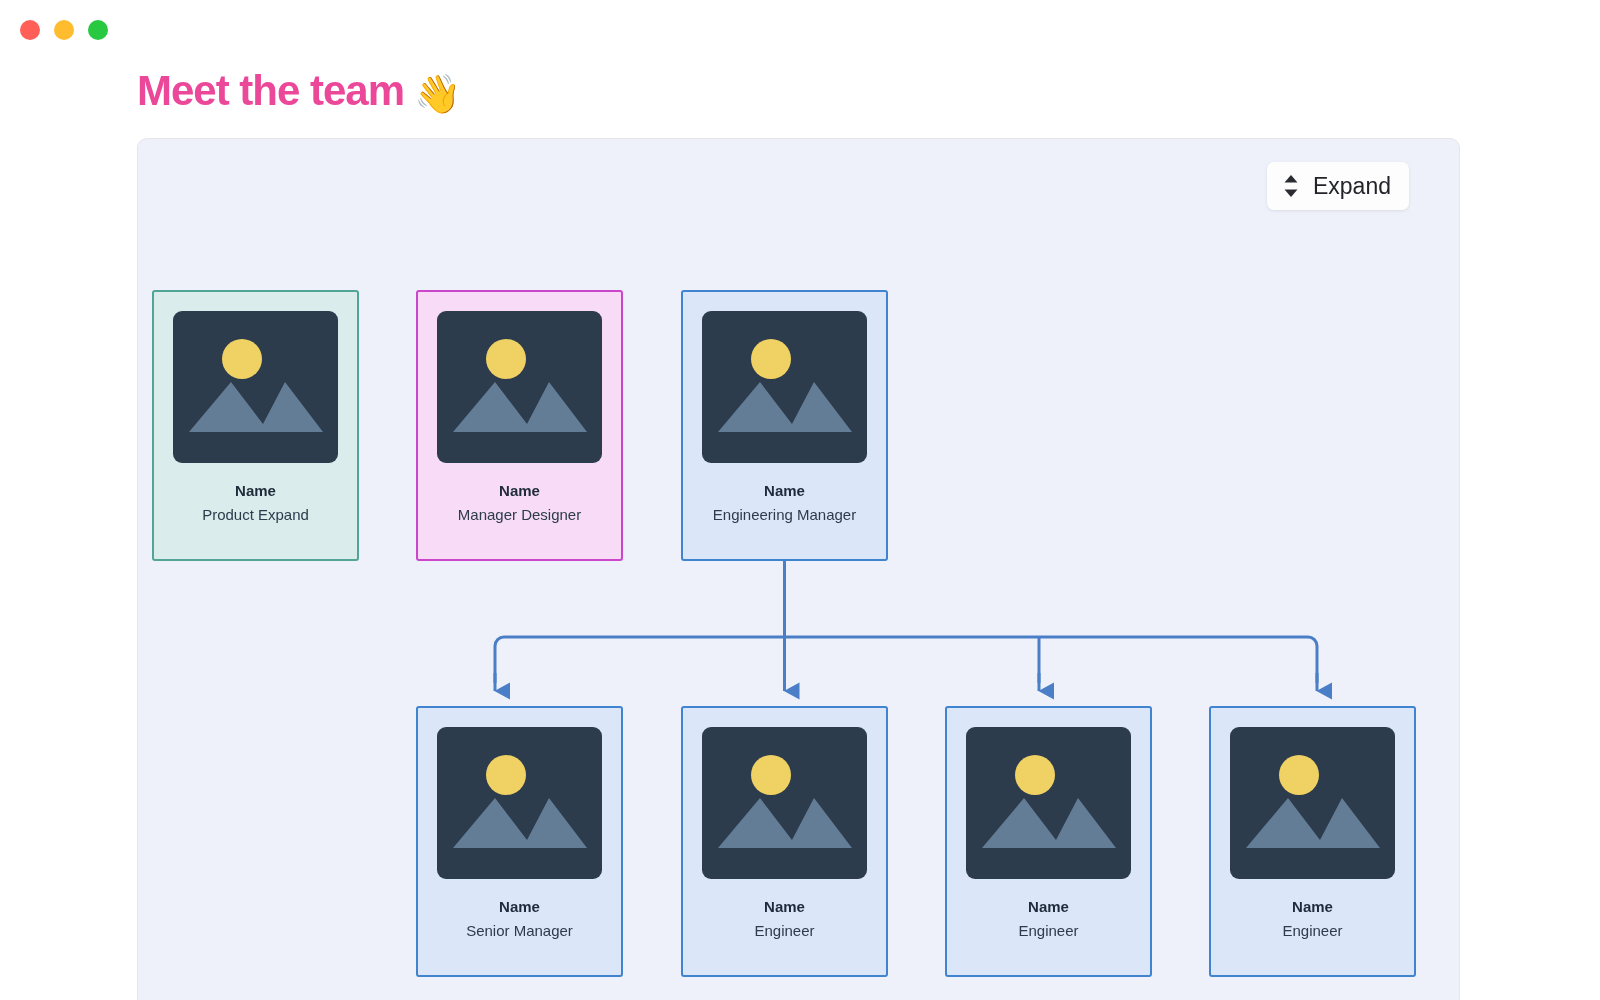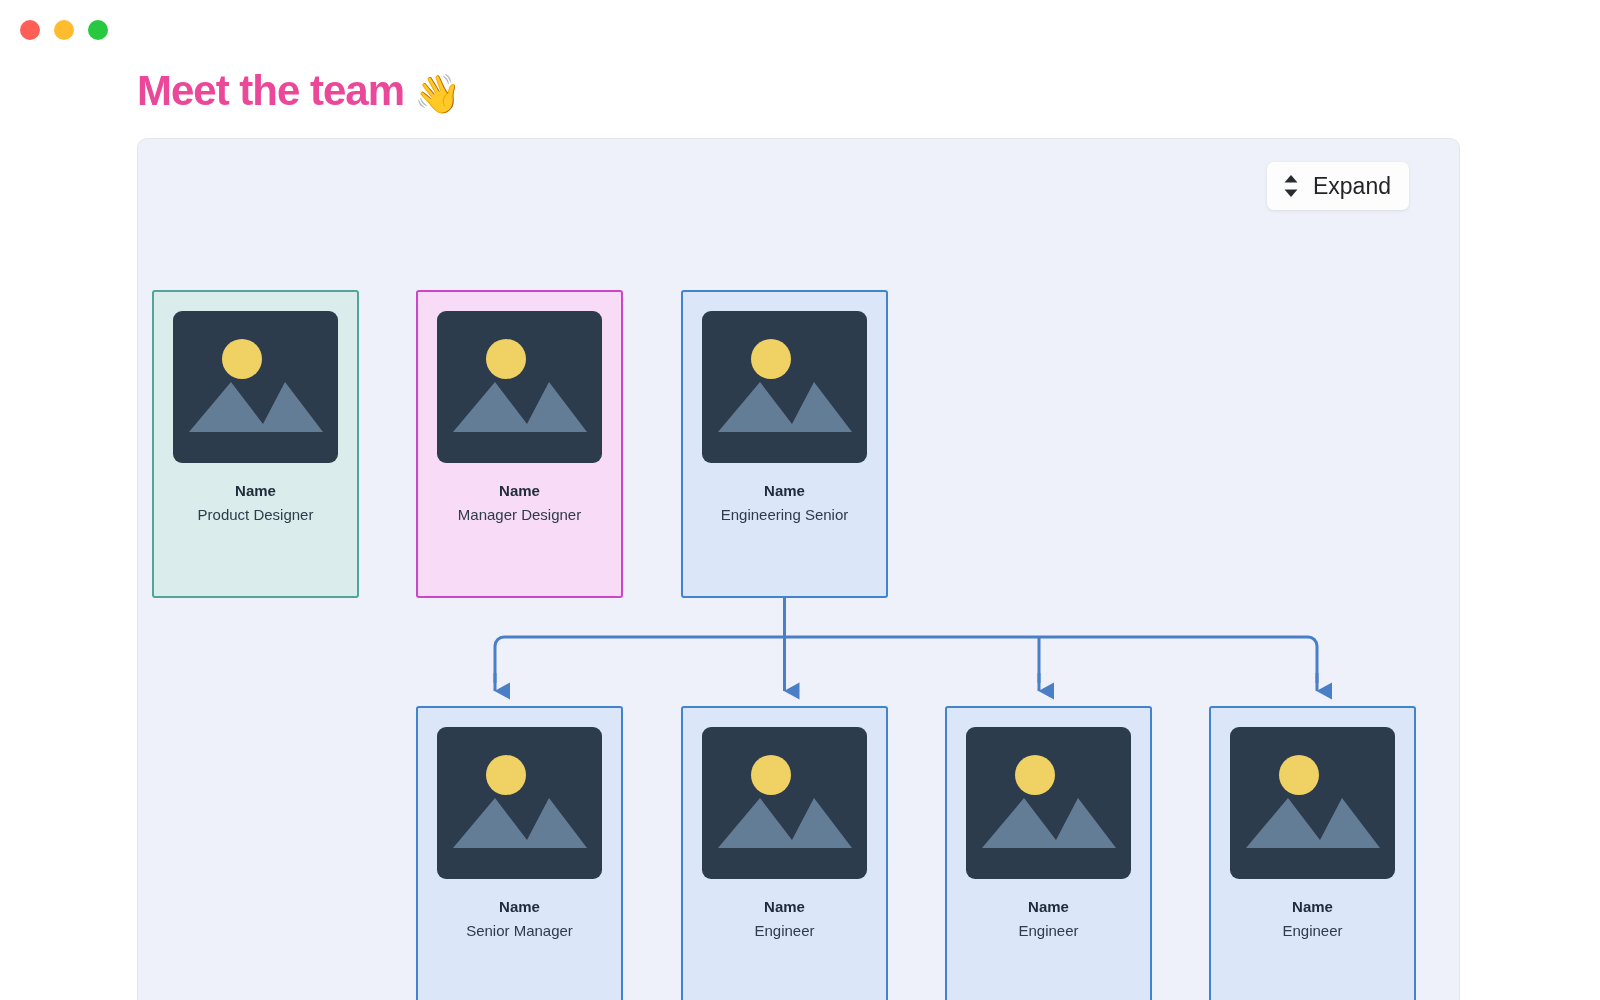--- a/index.html
+++ b/index.html
@@ -96,21 +96,21 @@
     top: 0;
     width: 1323px;
     height: 900px;
     pointer-events: none;
   }
 
   
   .card {
     position: absolute;
     width: 207px;
-    height: 308px;
+    height: 271px;
     border-radius: 3px;
     border-width: 2px;
     border-style: solid;
     display: flex;
     flex-direction: column;
     align-items: center;
     cursor: pointer;
   }
   .card--teal { background: #daeceb; border-color: #52a596; }
   .card--pink { background: #f7dbf7; border-color: #cc46cc; }
@@ -194,21 +194,21 @@
   </svg>
 
   <div class="card card--teal" style="left:14px; top:151px;">
     <div class="avatar">
       <svg viewBox="0 0 165 152" xmlns="http://www.w3.org/2000/svg">
         <circle cx="69" cy="48" r="20" fill="#f0d264"></circle>
         <path d="M16 121 L58 71 L90 113 L112 71 L150 121 Z" fill="#647d96"></path>
       </svg>
     </div>
     <div class="card-name">Name</div>
-    <div class="card-role">Product Designer</div>
+    <div class="card-role">Product Expand</div>
   </div>
 
   <div class="card card--pink" style="left:278px; top:151px;">
     <div class="avatar">
       <svg viewBox="0 0 165 152" xmlns="http://www.w3.org/2000/svg">
         <circle cx="69" cy="48" r="20" fill="#f0d264"></circle>
         <path d="M16 121 L58 71 L90 113 L112 71 L150 121 Z" fill="#647d96"></path>
       </svg>
     </div>
     <div class="card-name">Name</div>
@@ -216,21 +216,21 @@
   </div>
 
   <div class="card card--blue" style="left:543px; top:151px;">
     <div class="avatar">
       <svg viewBox="0 0 165 152" xmlns="http://www.w3.org/2000/svg">
         <circle cx="69" cy="48" r="20" fill="#f0d264"></circle>
         <path d="M16 121 L58 71 L90 113 L112 71 L150 121 Z" fill="#647d96"></path>
       </svg>
     </div>
     <div class="card-name">Name</div>
-    <div class="card-role">Engineering Senior</div>
+    <div class="card-role">Engineering Manager</div>
   </div>
 
   <div class="card card--blue" style="left:278px; top:567px;">
     <div class="avatar">
       <svg viewBox="0 0 165 152" xmlns="http://www.w3.org/2000/svg">
         <circle cx="69" cy="48" r="20" fill="#f0d264"></circle>
         <path d="M16 121 L58 71 L90 113 L112 71 L150 121 Z" fill="#647d96"></path>
       </svg>
     </div>
     <div class="card-name">Name</div>

